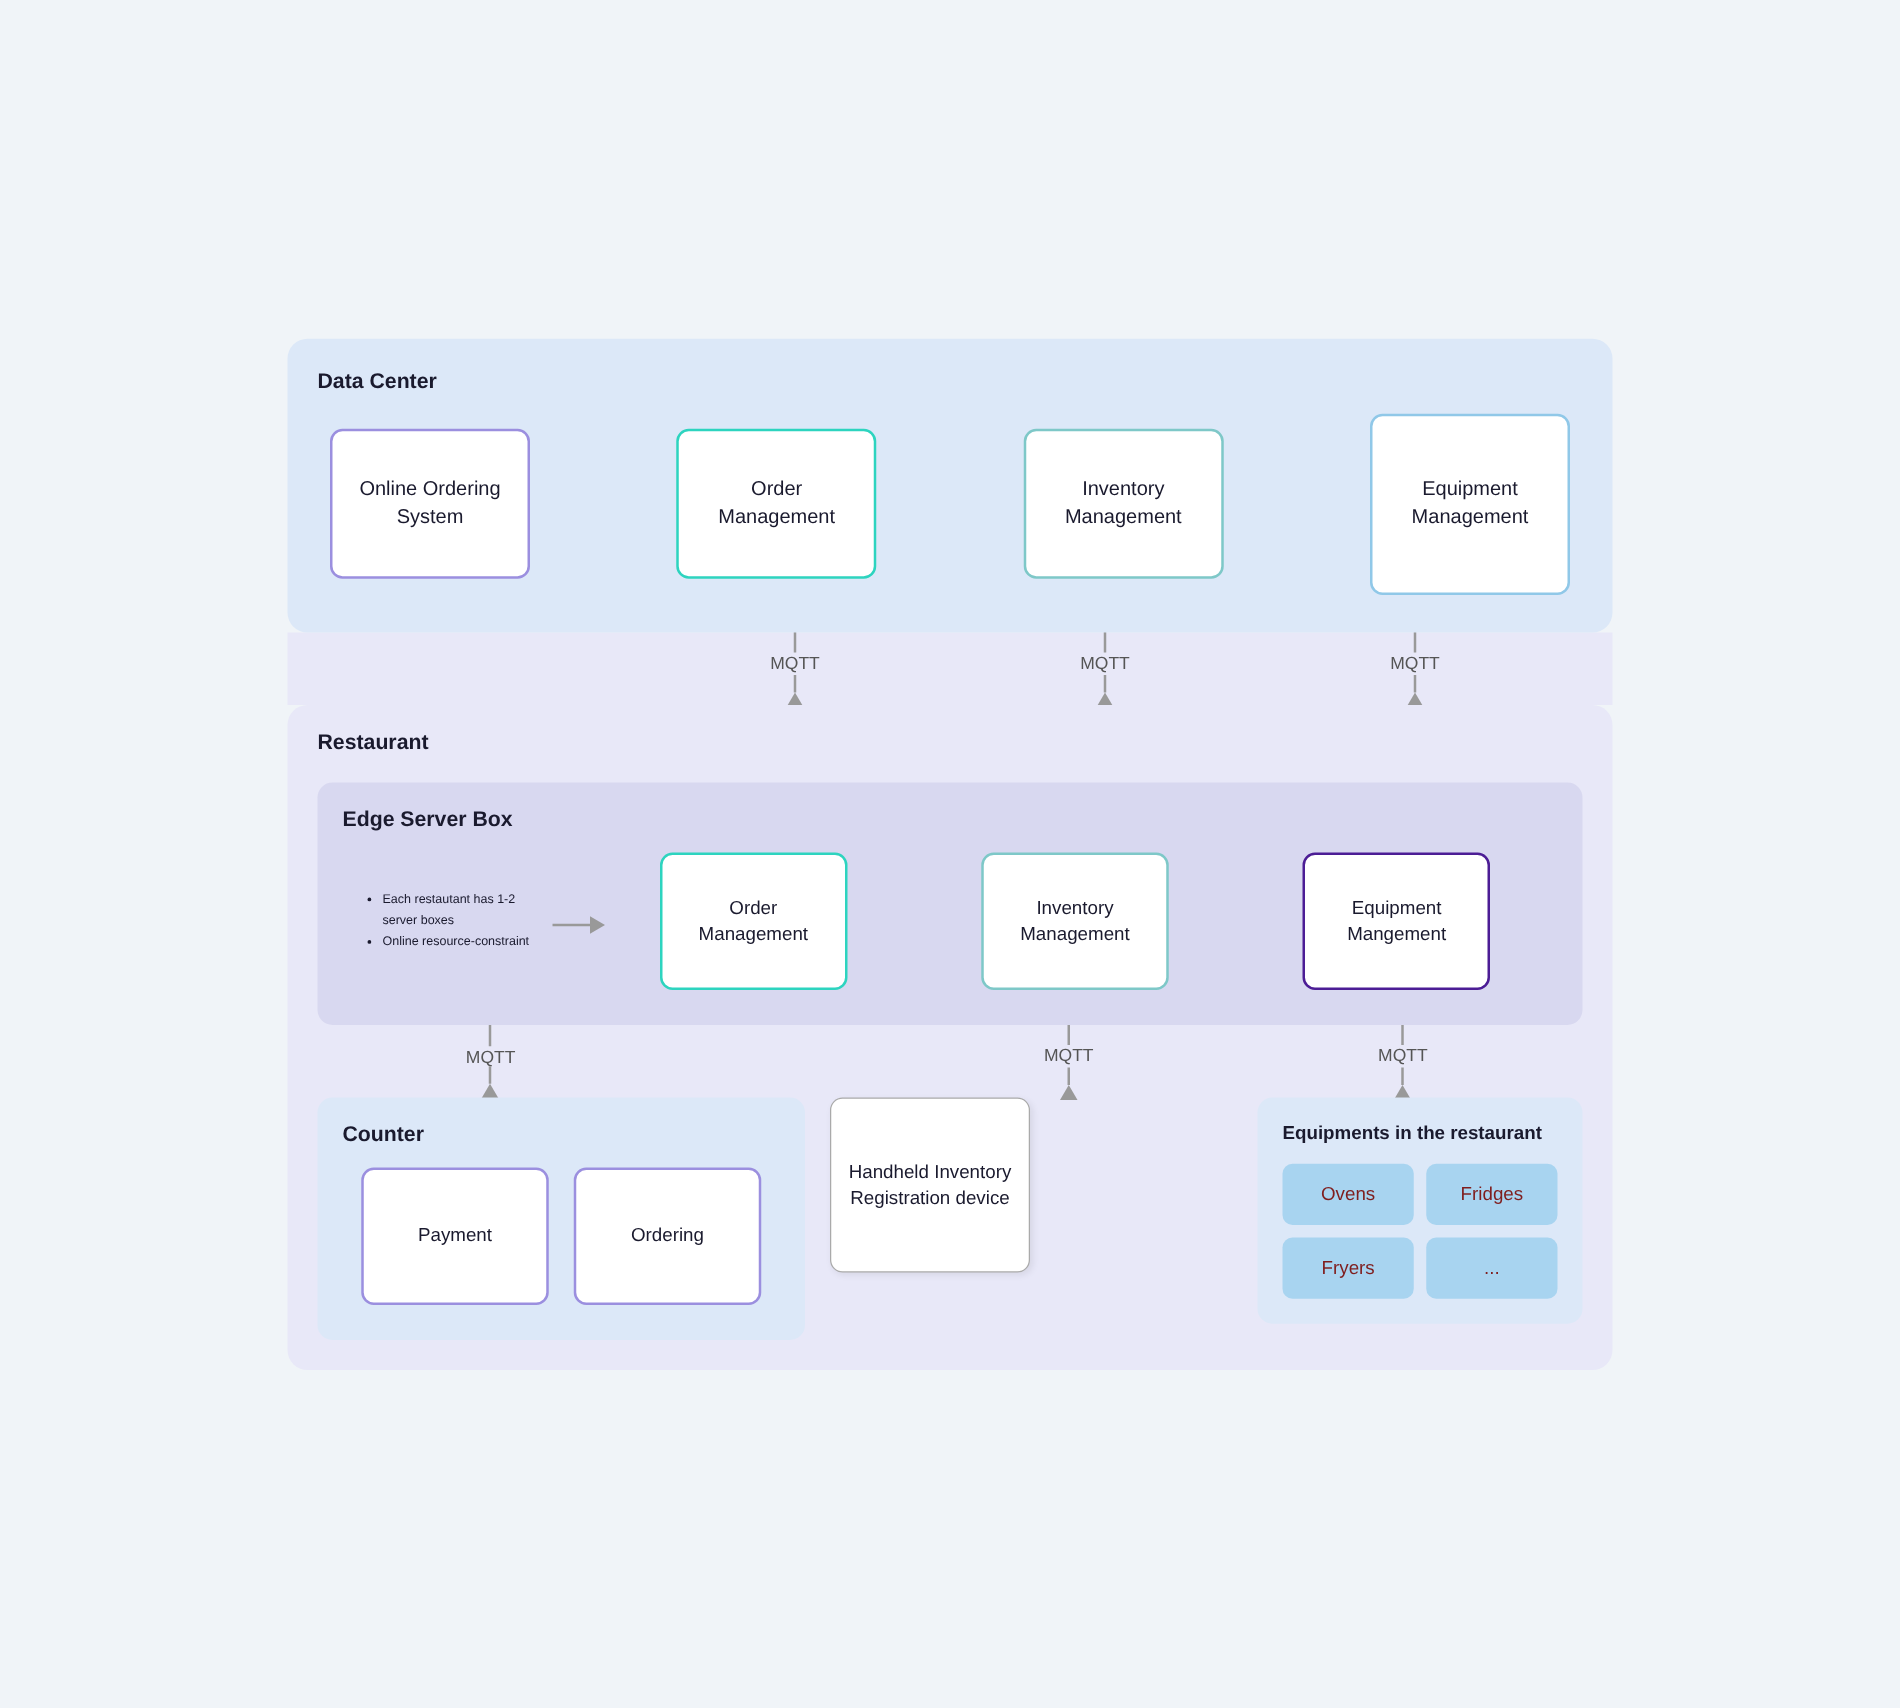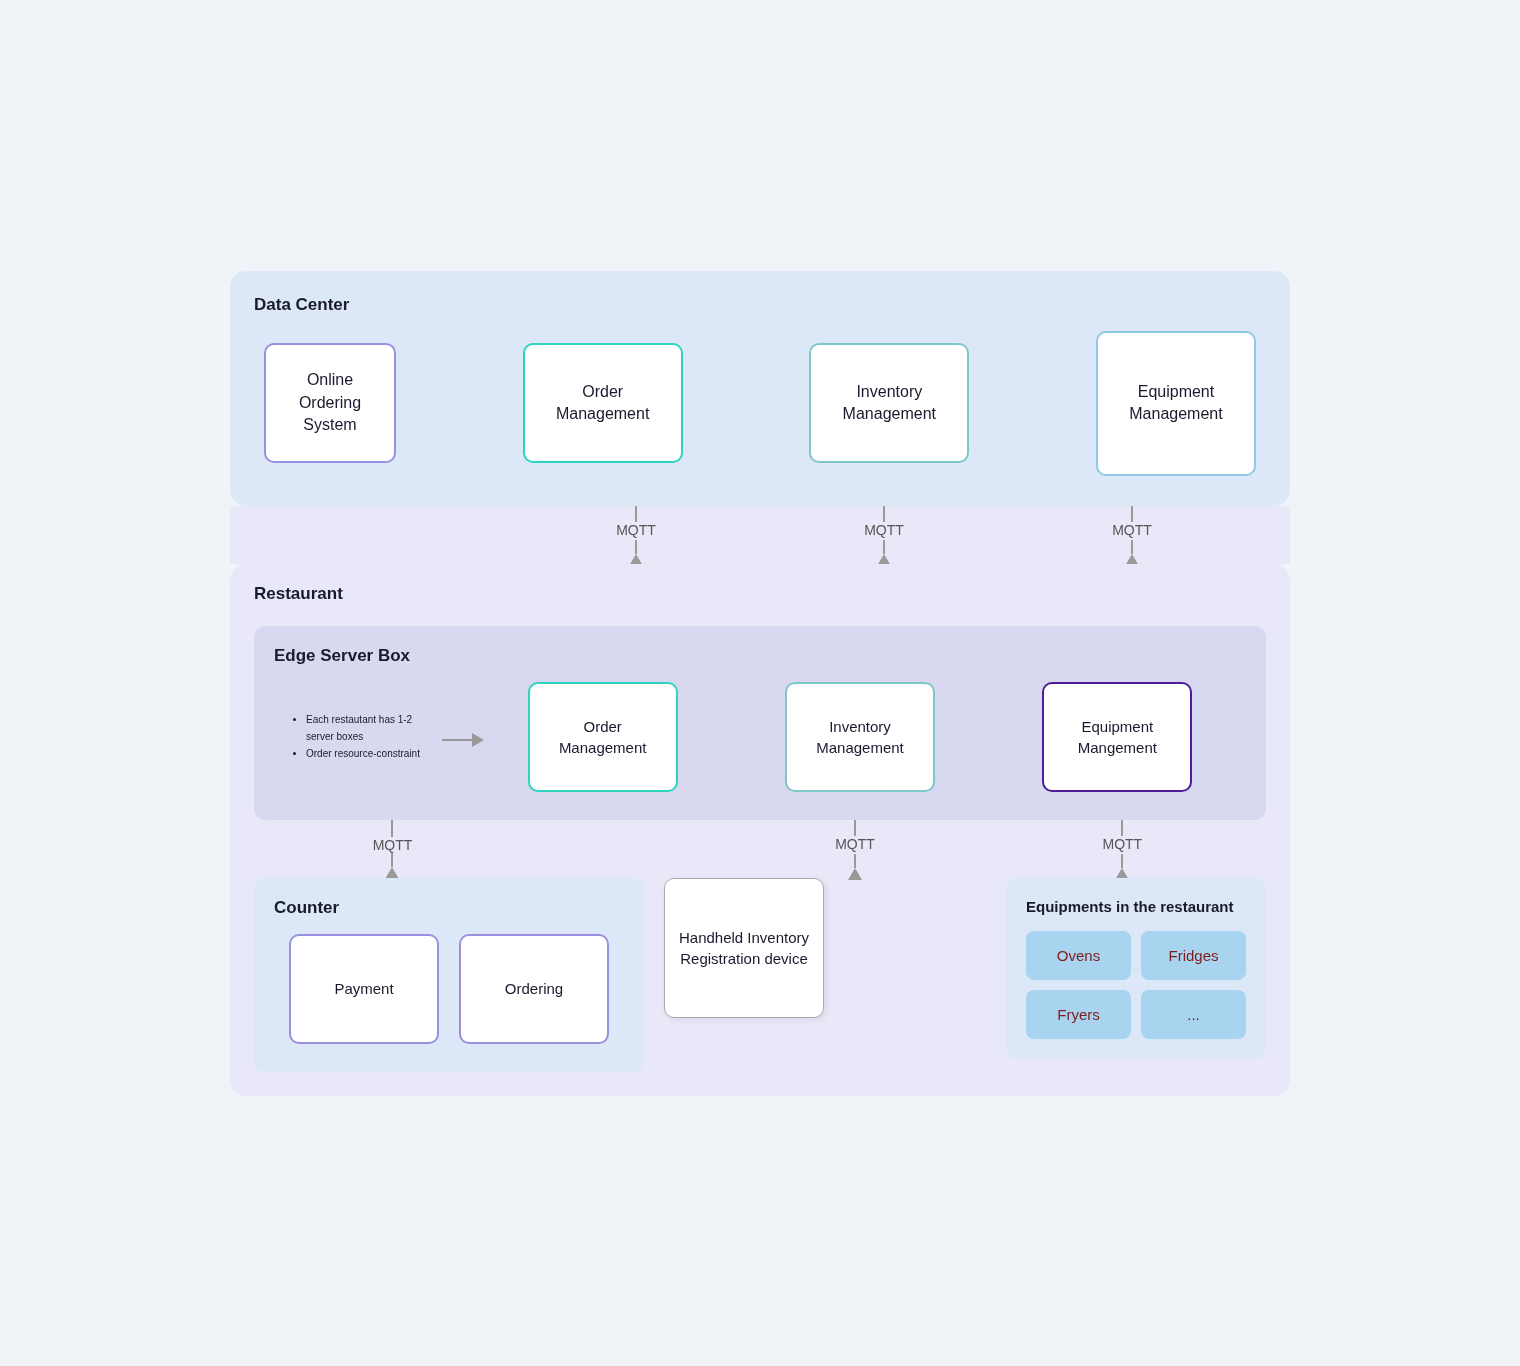--- a/index.html
+++ b/index.html
@@ -62,21 +62,21 @@
       border-radius: 10px;
       display: flex;
       align-items: center;
       justify-content: center;
       text-align: center;
       font-size: 16px;
       line-height: 1.4;
       color: #1a1a2e;
       padding: 16px 12px;
     }
-    .box-purple { border: 2px solid #9b8fdf; width: 132px; height: 120px; }
+    .box-purple { border: 2px solid #9b8fdf; width: 160px; height: 120px; }
     .box-green  { border: 2px solid #2dd4bf; width: 160px; height: 120px; }
     .box-teal   { border: 2px solid #7ec8c8; width: 160px; height: 120px; }
     .box-blue   { border: 2px solid #90c8e8; width: 160px; height: 145px; }
 
     .box-sm-purple { border: 2px solid #9b8fdf; width: 150px; height: 110px; font-size: 15px; }
     .box-sm-green  { border: 2px solid #2dd4bf; width: 150px; height: 110px; font-size: 15px; }
     .box-sm-teal   { border: 2px solid #7ec8c8; width: 150px; height: 110px; font-size: 15px; }
     .box-sm-blue   { border: 2px solid #4c1d95; width: 150px; height: 110px; font-size: 15px; }
 
     .box-handheld {
@@ -278,21 +278,21 @@
     <div class="restaurant-outer">
       <div class="section-label">Restaurant</div>
 
       <div class="section-edge-server">
         <div class="section-label">Edge Server Box</div>
         <div class="edge-boxes">
 
           <div class="edge-left">
             <ul style="list-style:disc;padding-left:18px;">
               <li>Each restautant has 1-2 server boxes</li>
-              <li>Order resource-constraint</li>
+              <li>Online resource-constraint</li>
             </ul>
             <div class="horiz-arrow">
               <div class="h-line"></div>
               <div class="h-arrow"></div>
             </div>
           </div>
 
           <div class="edge-boxes-right">
             <div class="box box-sm-green">
               <span>Order Management</span>

